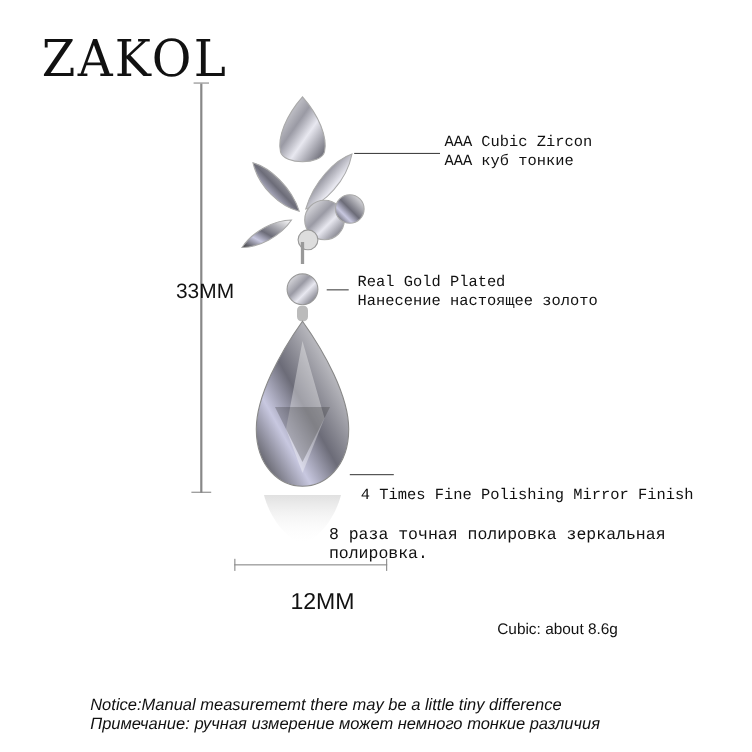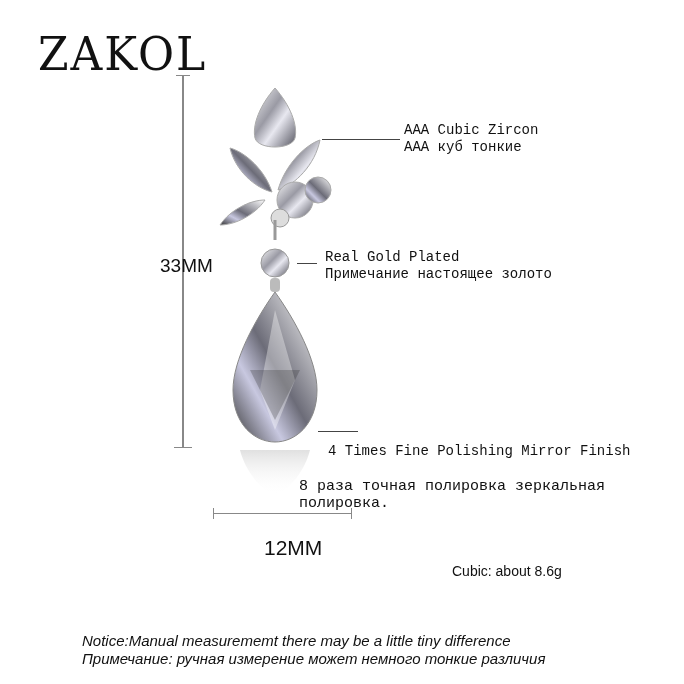--- a/index.html
+++ b/index.html
@@ -87,21 +87,21 @@
 
 <div class="abs leader leader1"></div>
 <div class="abs label l1">
   <div>AAA Cubic Zircon</div>
   <div>AAA куб тонкие</div>
 </div>
 
 <div class="abs leader leader2"></div>
 <div class="abs label l2">
   <div>Real Gold Plated</div>
-  <div>Примечание настоящее золото</div>
+  <div>Нанесение настоящее золото</div>
 </div>
 
 <div class="abs leader leader3"></div>
 <div class="abs label l3">4 Times Fine Polishing Mirror Finish</div>
 <div class="abs label l4">8 раза точная полировка зеркальная полировка.</div>
 
 <div class="abs weight">Cubic: about  8.6g</div>
 
 <div class="abs notice">
   <div>Notice:Manual measurememt there may be a little tiny difference</div>

